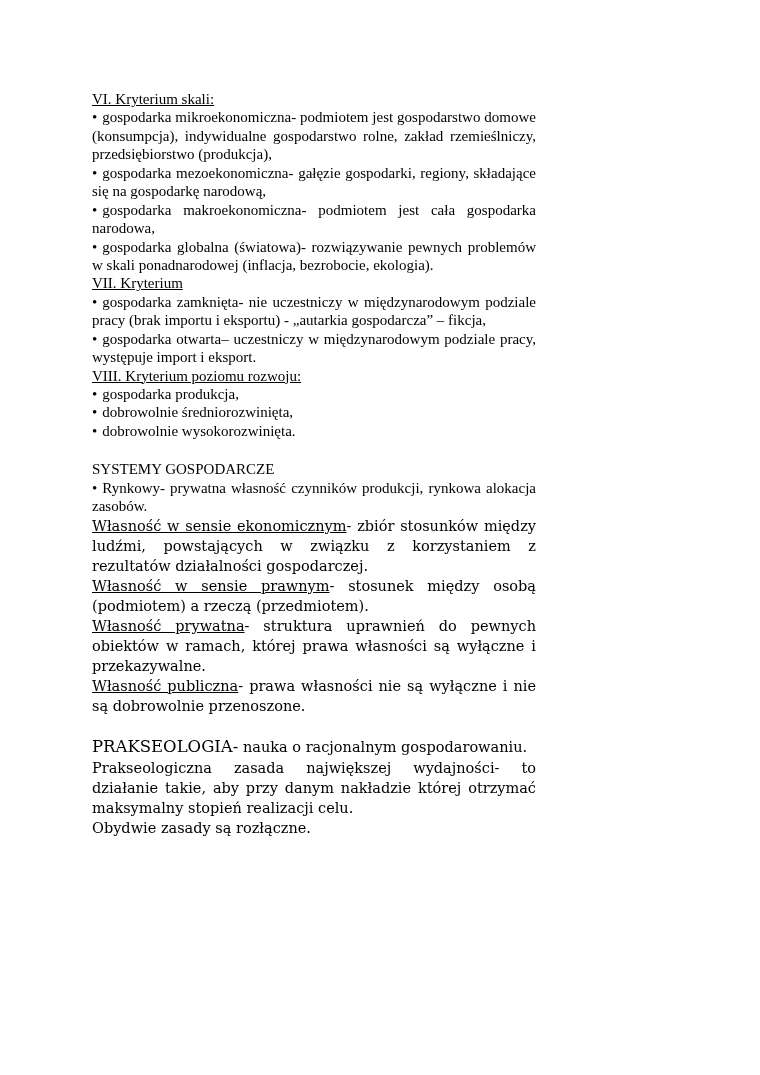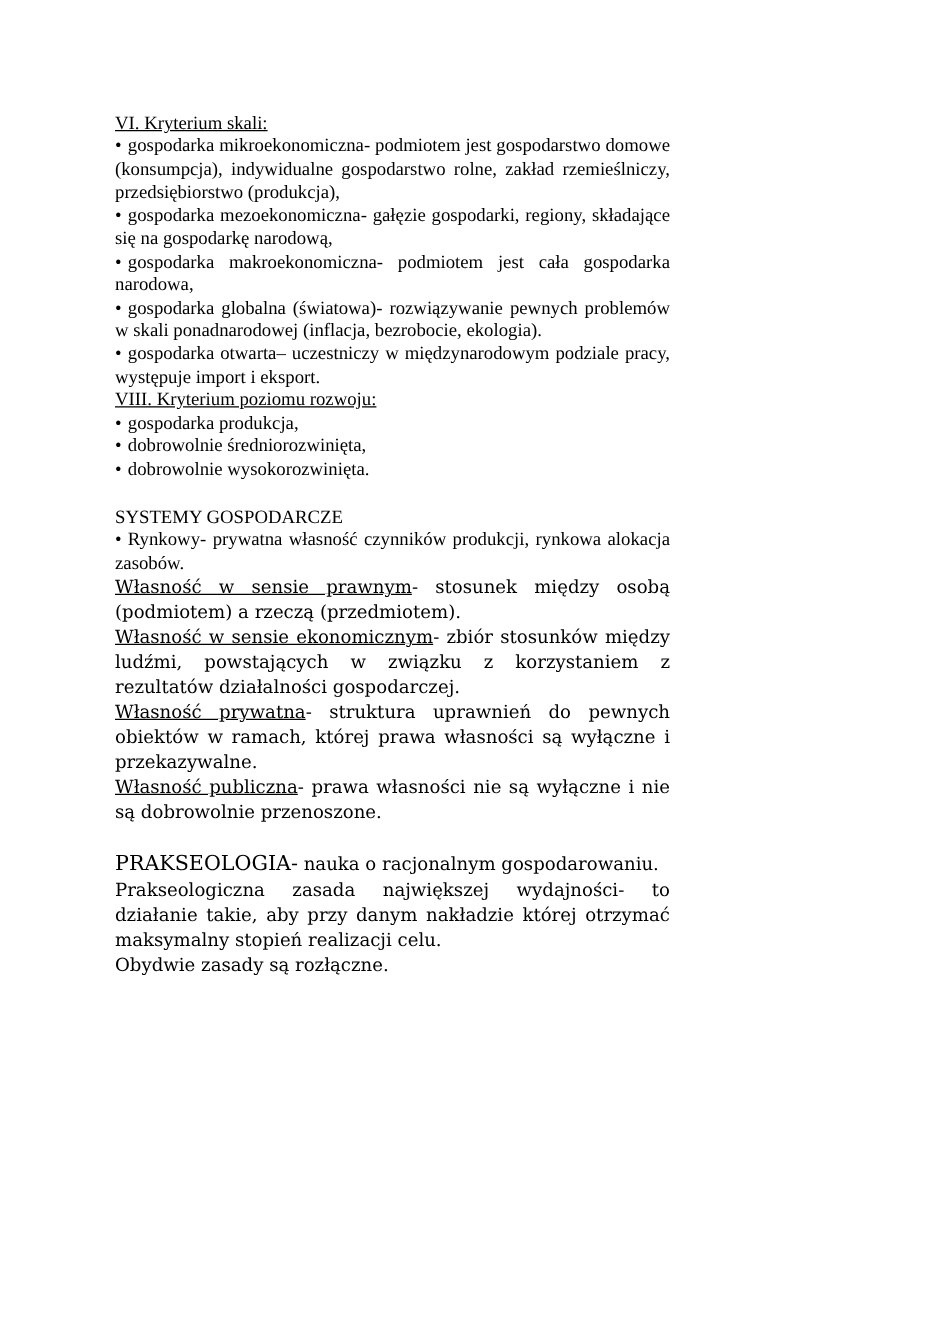--- a/index.html
+++ b/index.html
@@ -47,29 +47,31 @@
 </style>
 </head>
 <body>
 
 <div class="page">
     <p class="para"><span class="style-underline">VI. Kryterium skali:</span></p>
     <p class="para"><span class="bullet">•</span><span class="style-bold">gospodarka mikroekonomiczna</span><span class="style-normal">- podmiotem jest gospodarstwo domowe (konsumpcja), indywidualne gospodarstwo rolne, zakład rzemieślniczy, przedsiębiorstwo (produkcja),</span></p>
     <p class="para"><span class="bullet">•</span><span class="style-bold">gospodarka mezoekonomiczna</span><span class="style-normal">- gałęzie gospodarki, regiony, składające się na gospodarkę narodową,</span></p>
     <p class="para"><span class="bullet">•</span><span class="style-bold">gospodarka makroekonomiczna</span><span class="style-normal">- podmiotem jest cała gospodarka narodowa,</span></p>
     <p class="para"><span class="bullet">•</span><span class="style-bold">gospodarka globalna</span><span class="style-normal"> (światowa)- rozwiązywanie pewnych problemów w skali ponadnarodowej (inflacja, bezrobocie, ekologia).</span></p>
+    <p class="para"><span class="style-underline">VII. Kryterium</span></p>
+    <p class="para"><span class="bullet">•</span><span class="style-bold">gospodarka zamknięta-</span><span class="style-normal"> nie uczestniczy w międzynarodowym podziale pracy (brak importu i eksportu) - „autarkia gospodarcza” – fikcja,</span></p>
     <p class="para"><span class="bullet">•</span><span class="style-bold">gospodarka otwarta–</span><span class="style-normal"> uczestniczy w międzynarodowym podziale pracy, występuje import i eksport.</span></p>
     <p class="para"><span class="style-underline">VIII. Kryterium poziomu rozwoju:</span></p>
     <p class="para"><span class="bullet">•</span><span class="style-bold">gospodarka produkcja,</span></p>
     <p class="para"><span class="bullet">•</span><span class="style-bold">dobrowolnie średniorozwinięta,</span></p>
     <p class="para"><span class="bullet">•</span><span class="style-bold">dobrowolnie wysokorozwinięta.</span></p>
     <p class="para spacer"></p>
     <p class="para"><span class="style-normal">SYSTEMY GOSPODARCZE</span></p>
     <p class="para"><span class="bullet">•</span><span class="style-bold">Rynkowy-</span><span class="style-normal"> prywatna własność czynników produkcji, rynkowa alokacja zasobów.</span></p>
+    <p class="para font-alt"><span class="style-underline">Własność w sensie ekonomicznym</span><span class="style-normal">- zbiór stosunków między ludźmi, powstających w związku z korzystaniem z rezultatów działalności gospodarczej.</span></p>
     <p class="para font-alt"><span class="style-underline">Własność w sensie prawnym</span><span class="style-normal">- stosunek między osobą (podmiotem) a rzeczą (przedmiotem).</span></p>
-    <p class="para font-alt"><span class="style-underline">Własność w sensie ekonomicznym</span><span class="style-normal">- zbiór stosunków między ludźmi, powstających w związku z korzystaniem z rezultatów działalności gospodarczej.</span></p>
     <p class="para font-alt"><span class="style-underline">Własność prywatna</span><span class="style-normal">- struktura uprawnień do pewnych obiektów w ramach, której prawa własności są wyłączne i przekazywalne.</span></p>
     <p class="para font-alt"><span class="style-underline">Własność publiczna</span><span class="style-normal">- prawa własności nie są wyłączne i nie są dobrowolnie przenoszone.</span></p>
     <p class="para spacer"></p>
     <p class="para font-alt"><span class="style-bold style-large">PRAKSEOLOGIA-</span><span class="style-normal"> nauka o racjonalnym gospodarowaniu.</span></p>
     <p class="para font-alt"><span class="style-bold">Prakseologiczna zasada największej wydajności</span><span class="style-normal">- to działanie takie, aby przy danym nakładzie której otrzymać maksymalny stopień realizacji celu.</span></p>
     <p class="para font-alt"><span class="style-normal">Obydwie zasady są rozłączne.</span></p>
   </div>
 
 </body></html>

